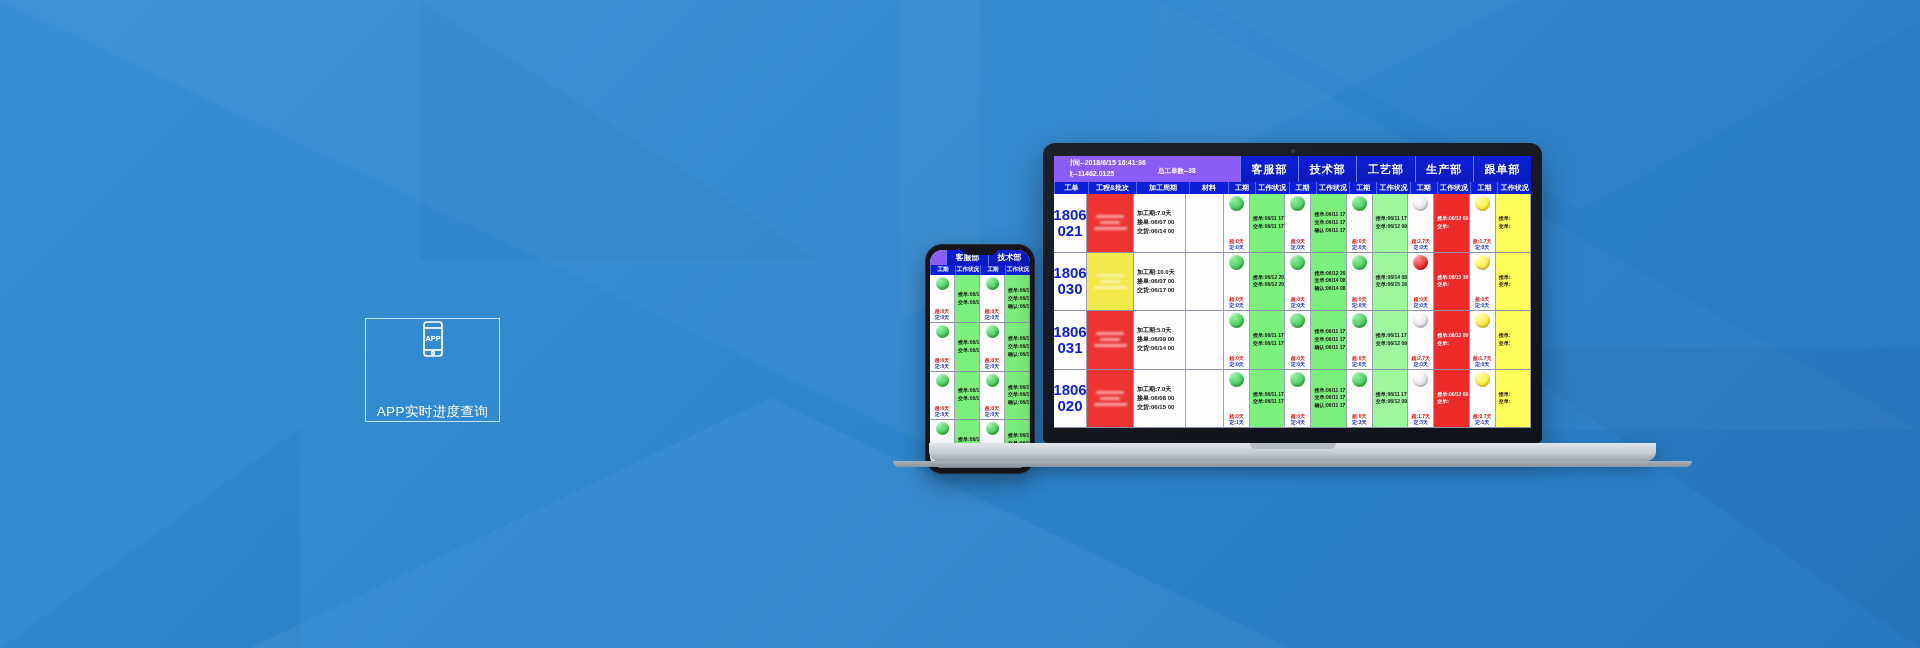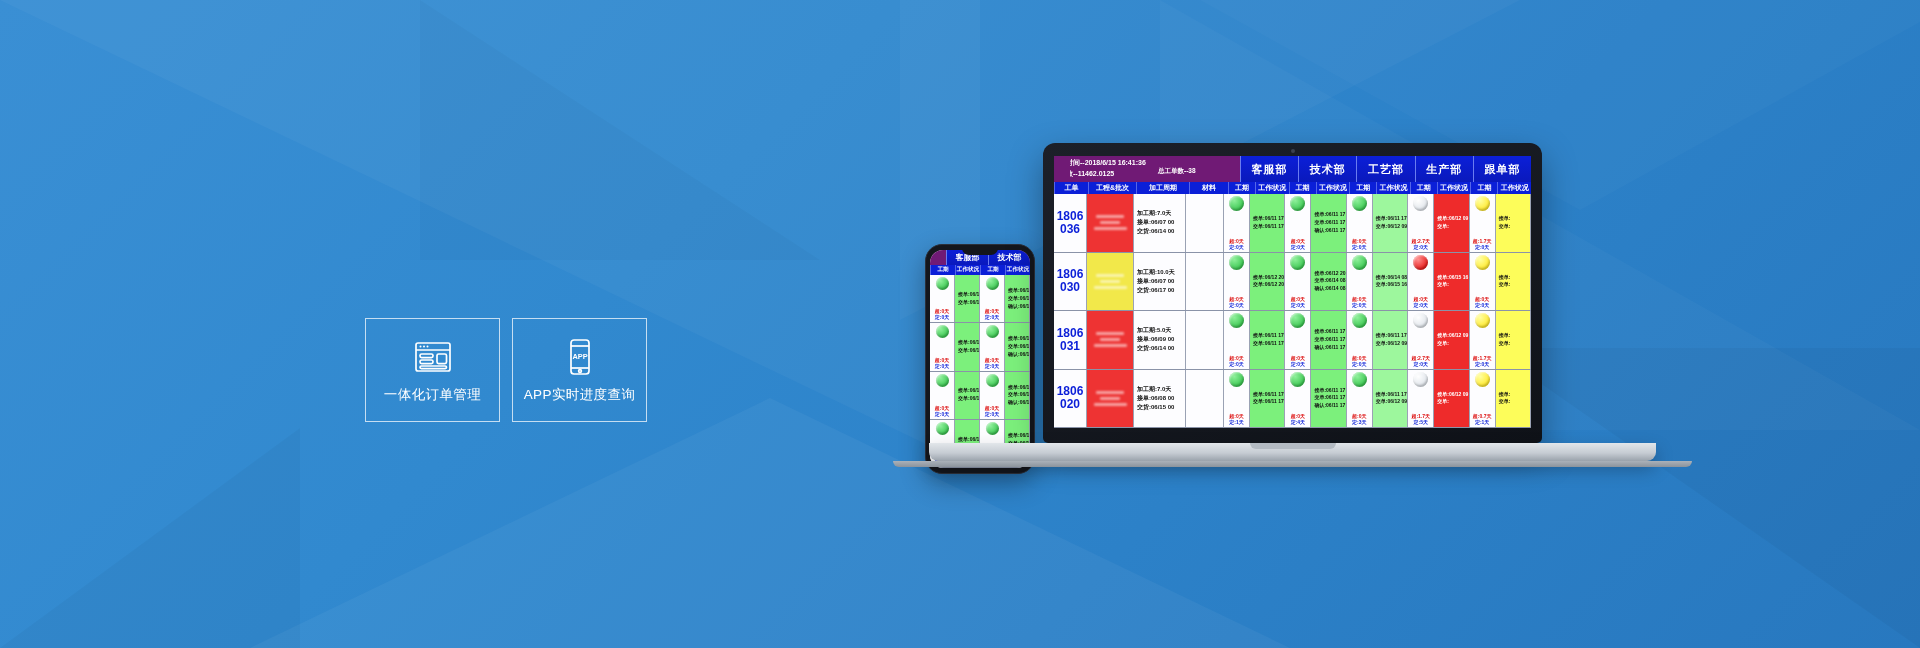--- a/index.html
+++ b/index.html
@@ -24,21 +24,21 @@
   .f8{border-right:400px solid transparent;border-bottom:260px solid rgba(0,0,0,.025);left:420px;top:0;}
 
   
   .copy{position:absolute;left:361px;top:163px;width:520px;}
   .headline{color:#fff;font-weight:bold;font-size:46px;line-height:1.24;
     letter-spacing:2px;text-shadow:0 2px 6px rgba(0,0,0,.18);margin:0;}
   .headline .l2{display:block;}
 
   .features{position:absolute;left:365px;top:318px;display:flex;gap:12px;}
   .feature{width:133px;height:102px;border:1px solid rgba(255,255,255,.72);
-    display:flex;flex-direction:column;align-items:center;justify-content:center;gap:9px;}
+    display:flex;flex-direction:column;align-items:center;justify-content:space-between;gap:9px;}
   .feature .ico{width:44px;height:40px;display:flex;align-items:center;justify-content:center;}
   .feature .fl{color:#fff;font-size:13.5px;letter-spacing:.4px;white-space:nowrap;}
 
   
   .phone{position:absolute;left:925px;top:244px;width:108px;height:228px;
     background:#14161c;border-radius:17px;
     box-shadow:0 10px 26px rgba(0,0,0,.33);
     border:1px solid #2b2f39;}
   .phone .notch{position:absolute;left:50%;transform:translateX(-50%);top:2px;
     width:36px;height:8px;background:#14161c;border-radius:0 0 7px 7px;z-index:4;}
@@ -57,40 +57,40 @@
     background:linear-gradient(180deg,#e2e6ea 0%,#c6ccd3 55%,#9aa2ab 100%);
     border-radius:0 0 9px 9px;box-shadow:0 8px 18px rgba(0,0,0,.28);}
   .notch-base{position:absolute;left:50%;transform:translateX(-50%);top:0;
     width:86px;height:6px;background:#b4bbc3;border-radius:0 0 6px 6px;}
   .foot{position:absolute;left:-150px;top:318px;width:799px;height:6px;
     background:linear-gradient(180deg,#aab1b9,#8b939c);border-radius:0 0 10px 10px;}
 
   
   .sheet{font-size:5px;color:#111;width:100%;height:100%;
     display:flex;flex-direction:column;background:#fff;}
-  .hdr-top{display:flex;background:#701a75;color:#fff;height:26px;padding-left:16px;}
+  .hdr-top{display:flex;background:#8b5cf6;color:#fff;height:26px;padding-left:16px;}
   .hdr-meta{width:170px;position:relative;padding:2px 0 0 3px;box-sizing:border-box;
     overflow:hidden;}
   .hdr-meta .m1{font-size:7px;font-weight:bold;white-space:nowrap;margin-left:-7px;}
   .hdr-meta .m2{font-size:7px;font-weight:bold;white-space:nowrap;margin-left:-7px;margin-top:1px;}
   .hdr-meta .m3{position:absolute;left:88px;top:11px;font-size:6.5px;font-weight:bold;white-space:nowrap;}
   .dept{flex:1;display:flex;align-items:center;justify-content:center;
     font-size:11px;font-weight:bold;color:#fff;border-left:1px solid #6a7cf0;
     background:linear-gradient(180deg,#0b1fd8,#0a19bc);letter-spacing:1px;}
   .hdr-sub{display:flex;background:#0b1fd8;color:#fff;height:12px;font-weight:bold;font-size:7px;}
   .hdr-sub div{display:flex;align-items:center;justify-content:center;
     border-left:1px solid #5566e8;white-space:nowrap;}
   .c-wo{width:33px;}.c-prj{width:47px;}.c-cyc{width:52px;}.c-mat{width:38px;}
   .c-dur{width:26px;}.c-sta{flex:1;}
   .rows{flex:1;display:flex;flex-direction:column;}
   .row{display:flex;flex:1;border-bottom:1px solid #8a93a8;min-height:0;}
   .cell{border-right:1px solid #9aa2b4;box-sizing:border-box;position:relative;
     display:flex;overflow:hidden;}
   .wo{width:33px;align-items:center;justify-content:center;flex-direction:column;
-    color:#0b1fd8;font-weight:bold;font-size:12px;line-height:1.08;background:#fdfdff;}
+    color:#0b1fd8;font-weight:bold;font-size:15px;line-height:1.08;background:#fdfdff;}
   .prj{width:47px;flex-direction:column;align-items:center;justify-content:center;gap:3px;}
   .blur{width:33px;height:3px;border-radius:1px;background:rgba(255,255,255,.55);filter:blur(1px);}
   .blur.s{width:20px;}.blur.m{width:28px;}
   .cyc{width:52px;flex-direction:column;justify-content:center;padding-left:3px;
     font-size:6px;line-height:1.5;font-weight:bold;background:#fdfdff;}
   .mat{width:38px;background:#fdfdff;}
   .dur{width:26px;flex-direction:column;align-items:center;justify-content:space-between;
     padding:2px 0;background:#fdfdff;}
   .dot{width:15px;height:15px;border-radius:50%;flex:none;
     box-shadow:inset -1px -2px 2px rgba(0,0,0,.22),inset 1px 1px 2px rgba(255,255,255,.55);}
@@ -117,36 +117,20 @@
   <div class="facet f3"></div>
   <div class="facet f4"></div>
   <div class="facet f5"></div>
   <div class="facet f6"></div>
   <div class="facet f7"></div>
   <div class="facet f8"></div>
 
 
   <div class="features">
 
-    <div class="feature">
-      <span class="ico">
-        <svg width="40" height="34" viewBox="0 0 40 34" fill="none" stroke="#fff" stroke-width="1.7">
-          <rect x="3" y="3" width="34" height="28" rx="2"></rect>
-          <line x1="3" y1="10" x2="37" y2="10"></line>
-          <circle cx="7.5" cy="6.5" r="1" fill="#fff" stroke="none"></circle>
-          <circle cx="11" cy="6.5" r="1" fill="#fff" stroke="none"></circle>
-          <circle cx="14.5" cy="6.5" r="1" fill="#fff" stroke="none"></circle>
-          <rect x="7" y="14" width="13" height="3.6" rx="1.6"></rect>
-          <rect x="7" y="20" width="13" height="3.6" rx="1.6"></rect>
-          <rect x="24" y="14" width="9.5" height="9.6" rx="1.6"></rect>
-          <rect x="7" y="26" width="26.5" height="2.6" rx="1.3"></rect>
-        </svg>
-      </span>
-      <span class="fl">一体化订单管理</span>
-    </div>
 
 
     <div class="feature">
       <span class="ico">
         <svg width="26" height="38" viewBox="0 0 26 38" fill="none" stroke="#fff" stroke-width="1.7">
           <rect x="4" y="2" width="18" height="34" rx="3"></rect>
           <line x1="4" y1="8" x2="22" y2="8"></line>
           <line x1="4" y1="30" x2="22" y2="30"></line>
           <circle cx="13" cy="33" r="1.4"></circle>
           <text x="13" y="21" font-size="7.4" fill="#fff" stroke="none" text-anchor="middle" font-family="Liberation Sans, sans-serif" font-weight="bold">APP</text>
@@ -310,21 +294,21 @@
             <div class="c-dur">工期</div>
             <div class="c-sta">工作状况</div>
             <div class="c-dur">工期</div>
             <div class="c-sta">工作状况</div>
           </div>
 
           <div class="rows" id="sheet-rows">
               <div class="row">
                 <div class="cell wo">
                   <span>1806</span>
-                  <span>036</span>
+                  <span>021</span>
                 </div>
                 <div class="cell prj cellred">
                   <span class="blur m"></span>
                   <span class="blur s"></span>
                   <span class="blur"></span>
                 </div>
                 <div class="cell cyc">
                   <span>加工期:7.0天</span>
                   <span>接单:06/07 00</span>
                   <span>交货:06/14 00</span>

